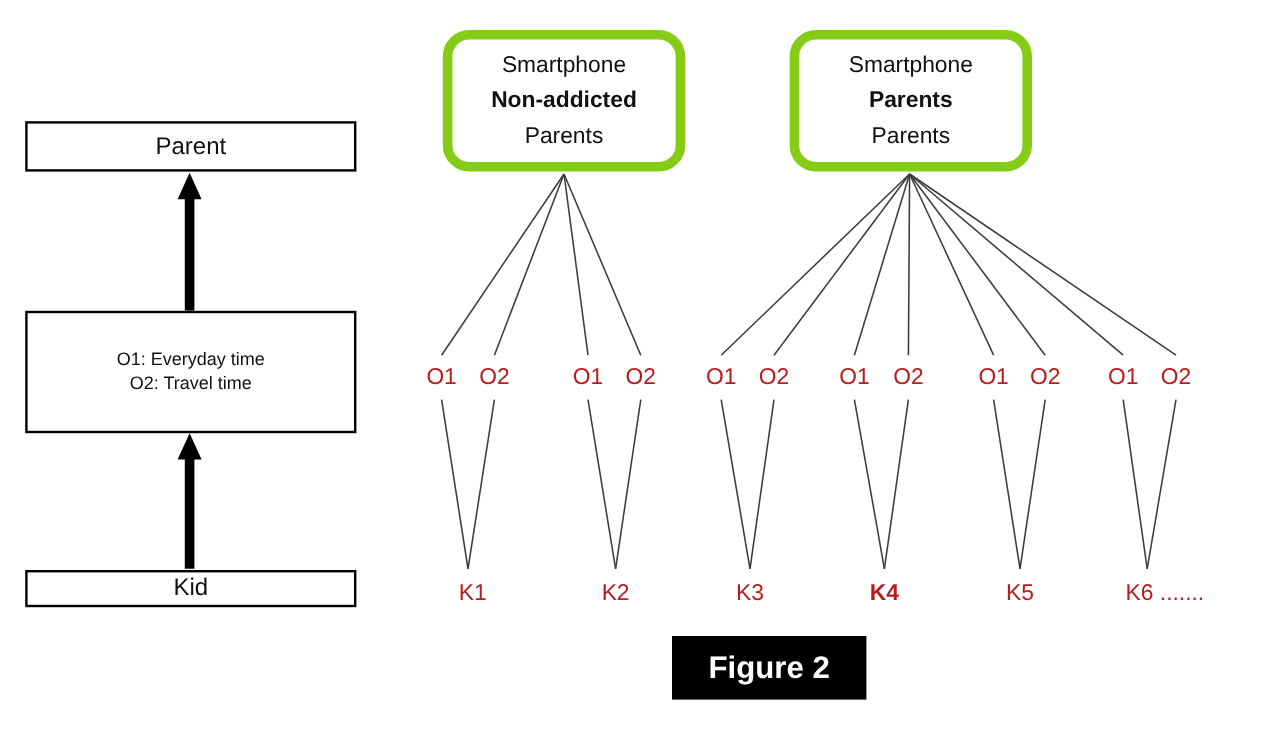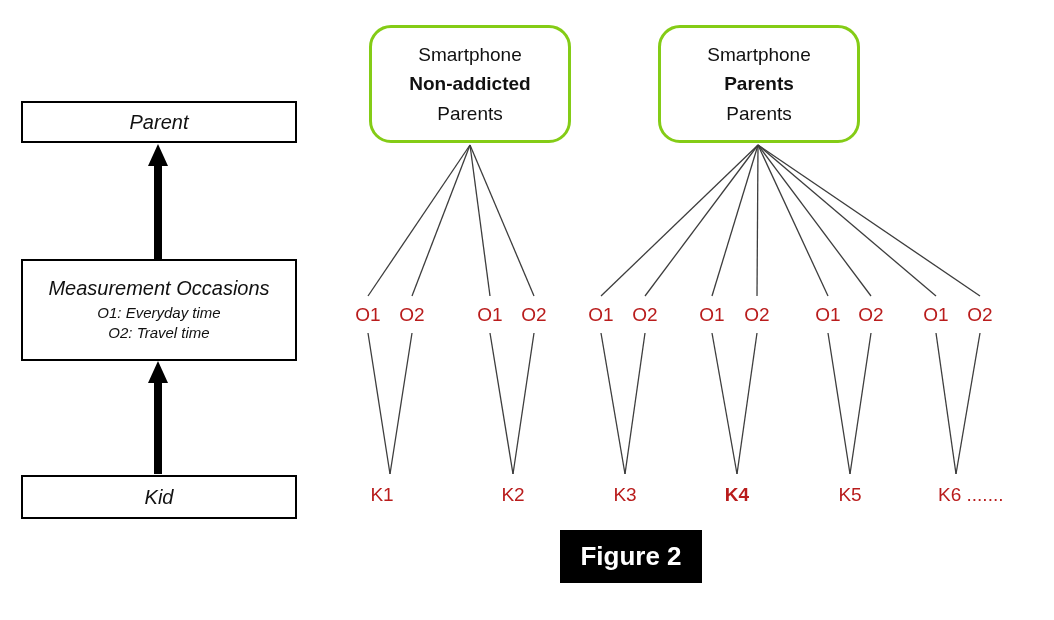--- a/index.html
+++ b/index.html
@@ -24,31 +24,30 @@
   .box {
     position: absolute;
     box-sizing: border-box;
     border: 2px solid #000000;
     background: #ffffff;
     display: flex;
     flex-direction: column;
     align-items: center;
     justify-content: center;
     text-align: center;
-    font-style: italic;
   }
   .box-parent   { left: 21px; top: 101px; width: 276px; height: 42px; font-size: 20px; }
   .box-occ      { left: 21px; top: 259px; width: 276px; height: 102px; }
-  .box-kid      { left: 21px; top: 475px; width: 276px; height: 44px; font-size: 20px; }
+  .box-kid      { left: 21px; top: 475px; width: 276px; height: 31px; font-size: 20px; }
   .occ-title    { font-size: 20px; margin-bottom: 3px; }
   .occ-sub      { font-size: 15px; line-height: 1.35; }
   .rounded-box {
     position: absolute;
     box-sizing: border-box;
-    border: 3px solid #84cc16;
+    border: 8px solid #84cc16;
     border-radius: 22px;
     background: #ffffff;
     display: flex;
     flex-direction: column;
     align-items: center;
     justify-content: center;
     text-align: center;
     font-size: 19px;
     line-height: 1.55;
   }
@@ -61,21 +60,21 @@
     white-space: nowrap;
     transform: translate(-50%, -50%);
     color: #b91c1c;
   }
   .k-left-anchor {
     transform: translate(0, -50%);
   }
   .caption {
     position: absolute;
     left: 560px; top: 530px;
-    width: 142px; height: 53px;
+    width: 162px; height: 53px;
     display: flex;
     align-items: center;
     justify-content: center;
     font-size: 26px;
     font-weight: bold;
   }
 </style>
 </head>
 <body>
 
@@ -110,21 +109,20 @@
       <polygon points="158,144 148,166 168,166" fill="#000000"></polygon>
       <line x1="158" y1="474" x2="158" y2="377" stroke="#000000" stroke-width="8"></line>
       <polygon points="158,361 148,383 168,383" fill="#000000"></polygon>
     </svg>
 
   <div class="box box-parent">
     <span>Parent</span>
   </div>
 
   <div class="box box-occ">
-    <div class="occ-title">Measurement Occasions</div>
     <div class="occ-sub">O1: Everyday time</div>
     <div class="occ-sub">O2: Travel time</div>
   </div>
 
   <div class="box box-kid">
     <span>Kid</span>
   </div>
 
   <div class="rounded-box rb-left">
     <div>Smartphone</div>
@@ -146,21 +144,21 @@
       <span class="o-label" style="left: 601px; top: 315px;">O1</span>
       <span class="o-label" style="left: 645px; top: 315px;">O2</span>
       <span class="o-label" style="left: 712px; top: 315px;">O1</span>
       <span class="o-label" style="left: 757px; top: 315px;">O2</span>
       <span class="o-label" style="left: 828px; top: 315px;">O1</span>
       <span class="o-label" style="left: 871px; top: 315px;">O2</span>
       <span class="o-label" style="left: 936px; top: 315px;">O1</span>
       <span class="o-label" style="left: 980px; top: 315px;">O2</span>
     </div>
   <div id="k-row">
-      <span class="k-label" style="left: 382px; top: 495px;">K1</span>
+      <span class="k-label" style="left: 394px; top: 495px;">K1</span>
       <span class="k-label" style="left: 513px; top: 495px;">K2</span>
       <span class="k-label" style="left: 625px; top: 495px;">K3</span>
       <span class="k-label" style="left: 737px; top: 495px; font-weight: bold;">K4</span>
       <span class="k-label" style="left: 850px; top: 495px;">K5</span>
       <span class="k-label k-left-anchor" style="left: 938px; top: 495px; text-align: right;">K6 .......</span>
     </div>
 
   <div class="caption" id="caption-box" style="background: rgb(0, 0, 0); color: rgb(255, 255, 255);">Figure 2</div>
 
 </div>

